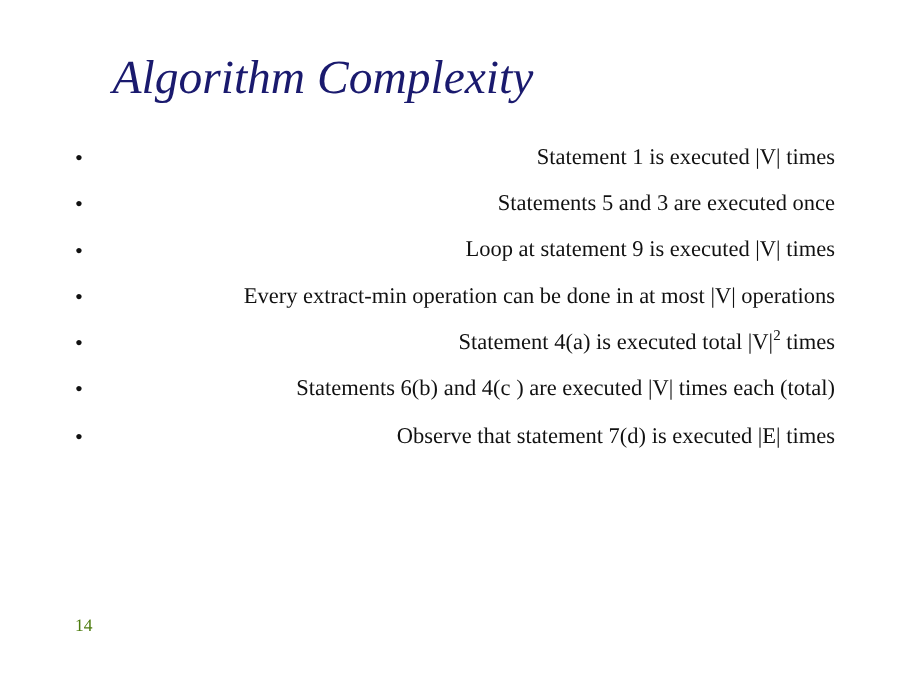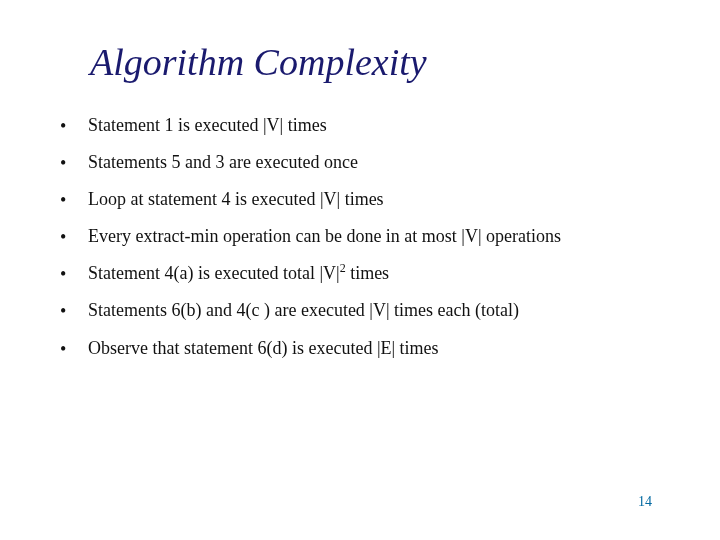--- a/index.html
+++ b/index.html
@@ -12,21 +12,21 @@
       width: 720px;
       height: 540px;
       background-color: #ffffff;
       font-family: Georgia, 'Times New Roman', serif;
       overflow: hidden;
     }
 
     .slide {
       width: 720px;
       height: 540px;
-      padding: 40px 68px 30px 60px;
+      padding: 40px 52px 30px 60px;
       display: flex;
       flex-direction: column;
     }
 
     .title {
       font-size: 38px;
       font-weight: normal;
       color: #1a1a6e;
       text-align: left;
       margin-bottom: 28px;
@@ -58,30 +58,30 @@
 
     .bullet {
       min-width: 22px;
       margin-right: 6px;
       font-size: 18px;
       padding-top: 1px;
     }
 
     .li-text {
       flex: 1;
+      text-align: right;
     }
 
     sup {
       font-size: 12px;
     }
 
     .slide-number {
-      text-align: right;
       font-size: 14px;
-      color: #0369a1;
+      color: #4d7c0f;
       margin-top: auto;
       padding-top: 8px;
     }
   </style>
 </head>
 <body>
 
 <div class="slide">
   <div class="title">Algorithm Complexity</div>
 
@@ -93,40 +93,40 @@
         <span class="li-text">Statement 1 is executed |V| times</span>
       </li>
 
       <li>
         <span class="bullet">•</span>
         <span class="li-text">Statements 5 and 3 are executed once</span>
       </li>
 
       <li>
         <span class="bullet">•</span>
-        <span class="li-text">Loop at statement 4 is executed |V| times</span>
+        <span class="li-text">Loop at statement 9 is executed |V| times</span>
       </li>
 
       <li>
         <span class="bullet">•</span>
         <span class="li-text">Every extract-min operation can be done in at most |V| operations</span>
       </li>
 
       <li>
         <span class="bullet">•</span>
         <span class="li-text">Statement 4(a) is executed total |V|<sup>2</sup> times</span>
       </li>
 
       <li>
         <span class="bullet">•</span>
         <span class="li-text">Statements 6(b) and 4(c ) are executed |V| times each (total)</span>
       </li>
 
       <li>
         <span class="bullet">•</span>
-        <span class="li-text">Observe that statement 6(d) is executed |E| times</span>
+        <span class="li-text">Observe that statement 7(d) is executed |E| times</span>
       </li>
 
     </ul>
   </div>
 
   <div class="slide-number">14</div>
 </div>
 
 </body></html>

